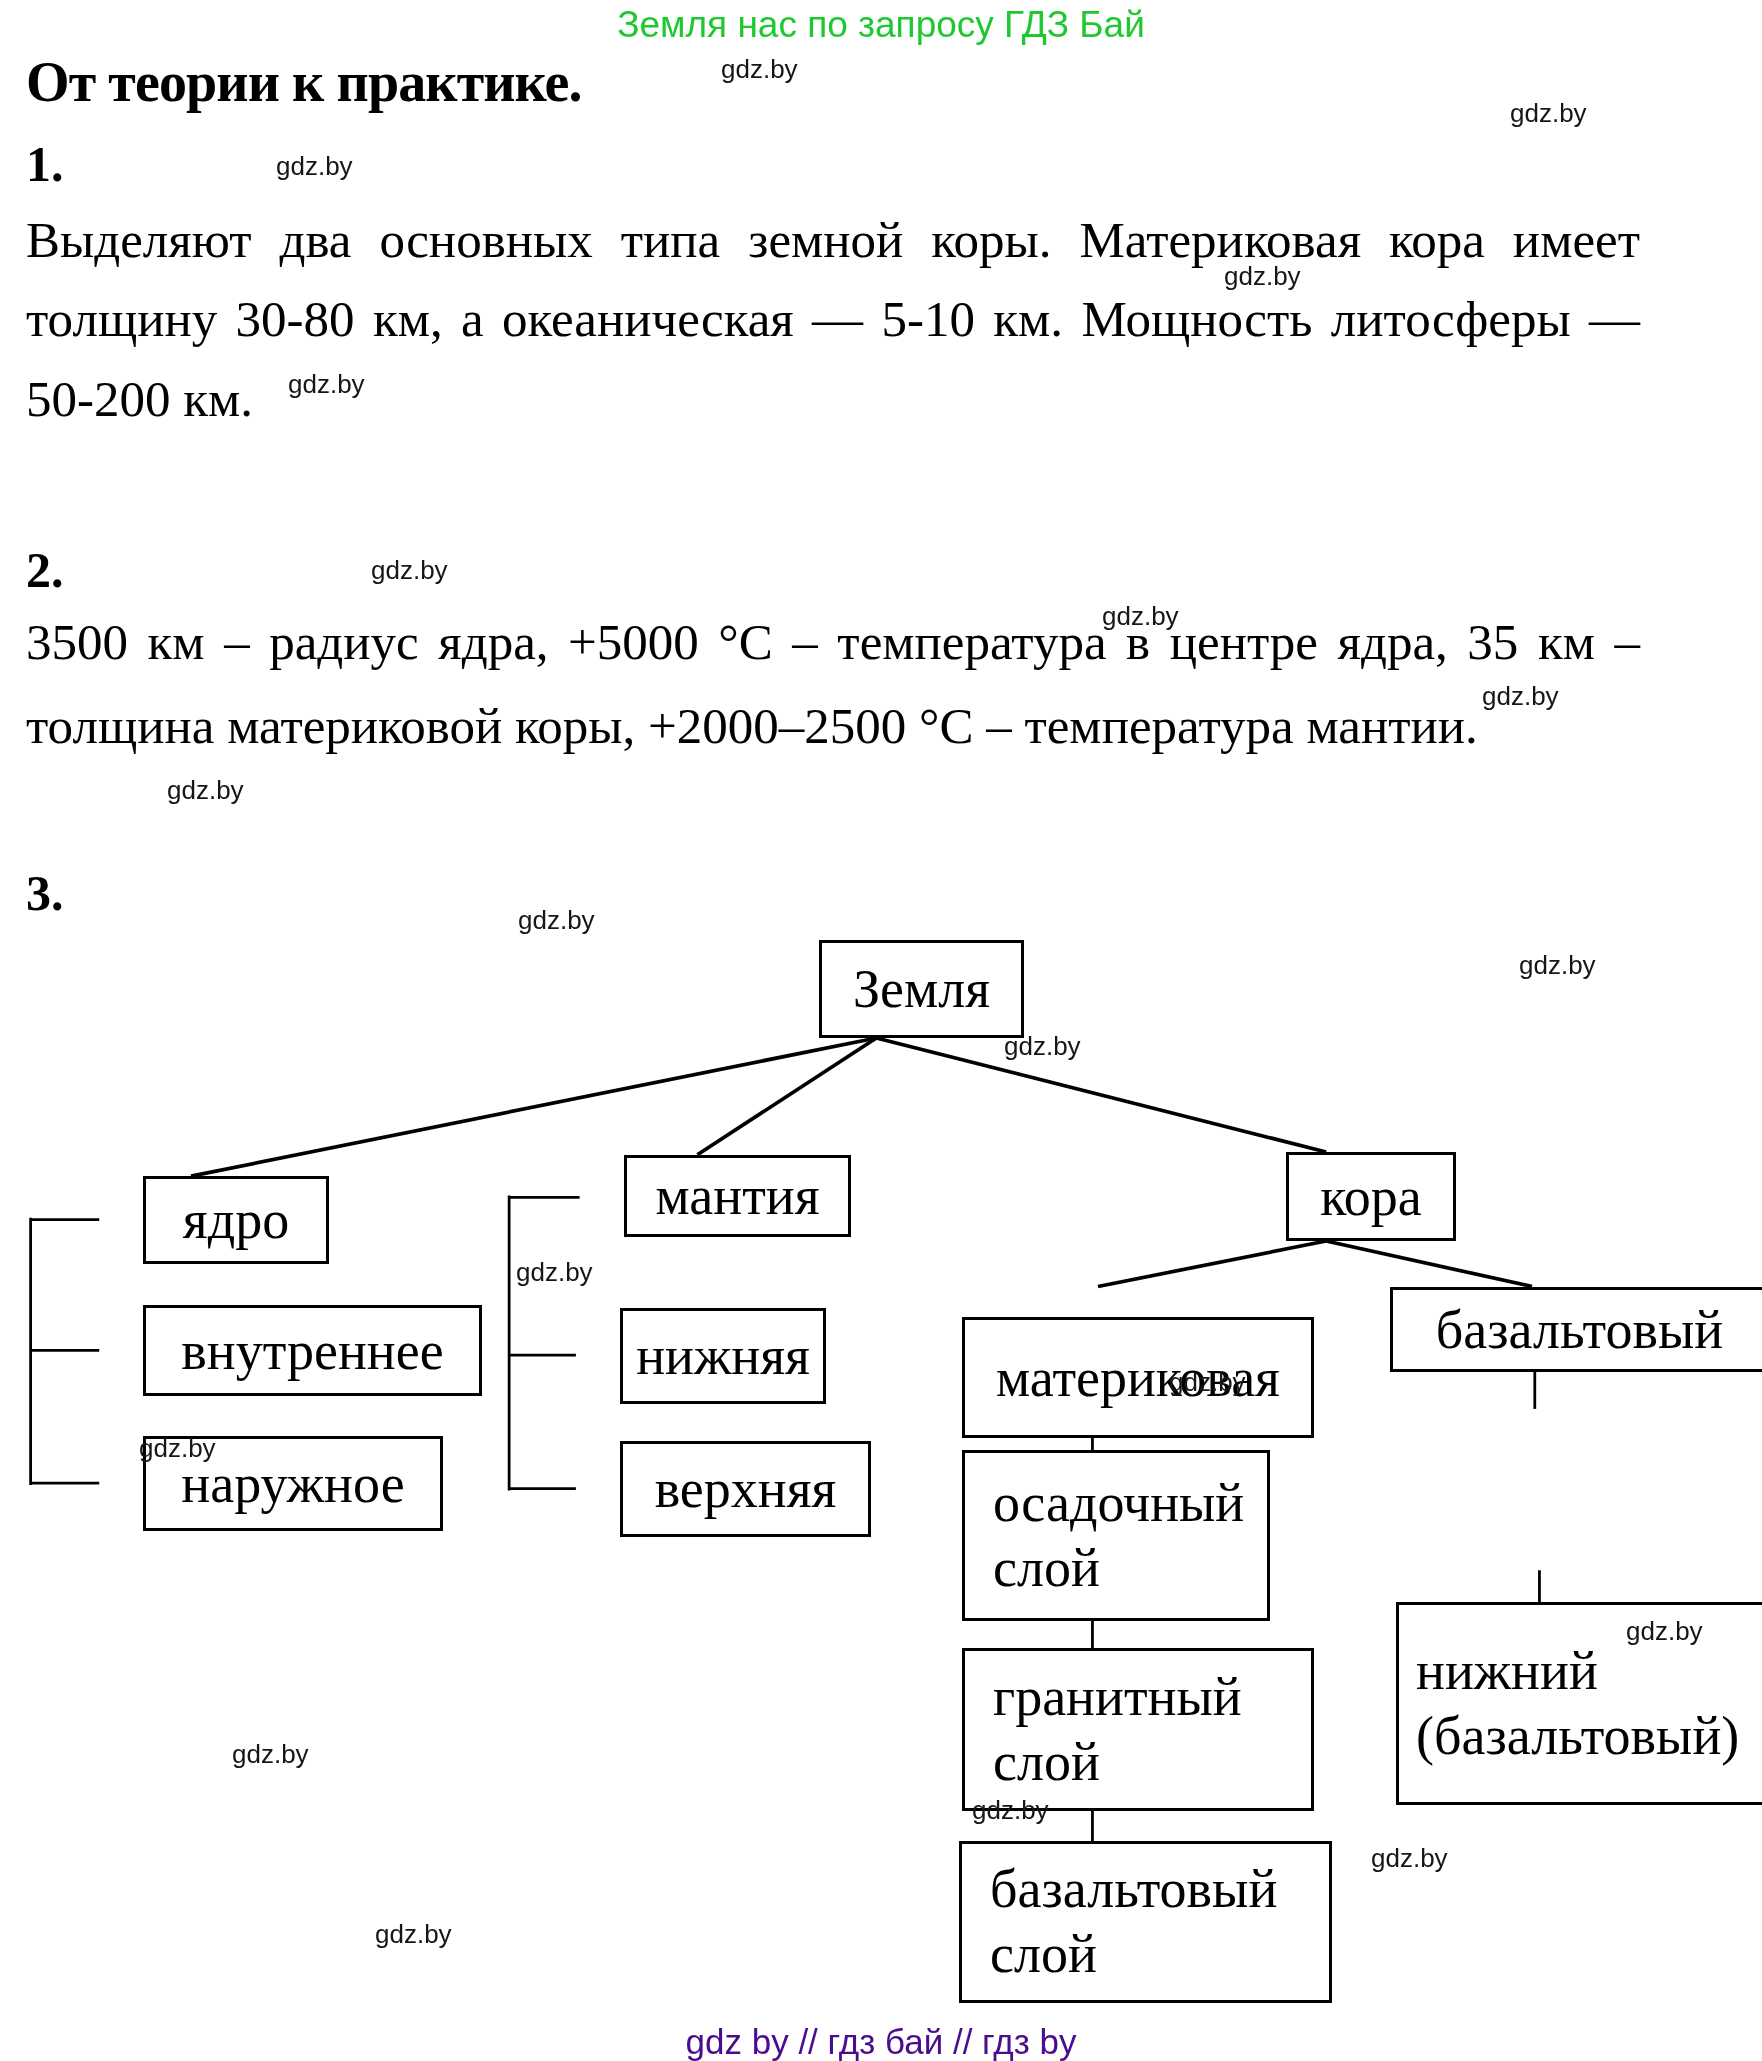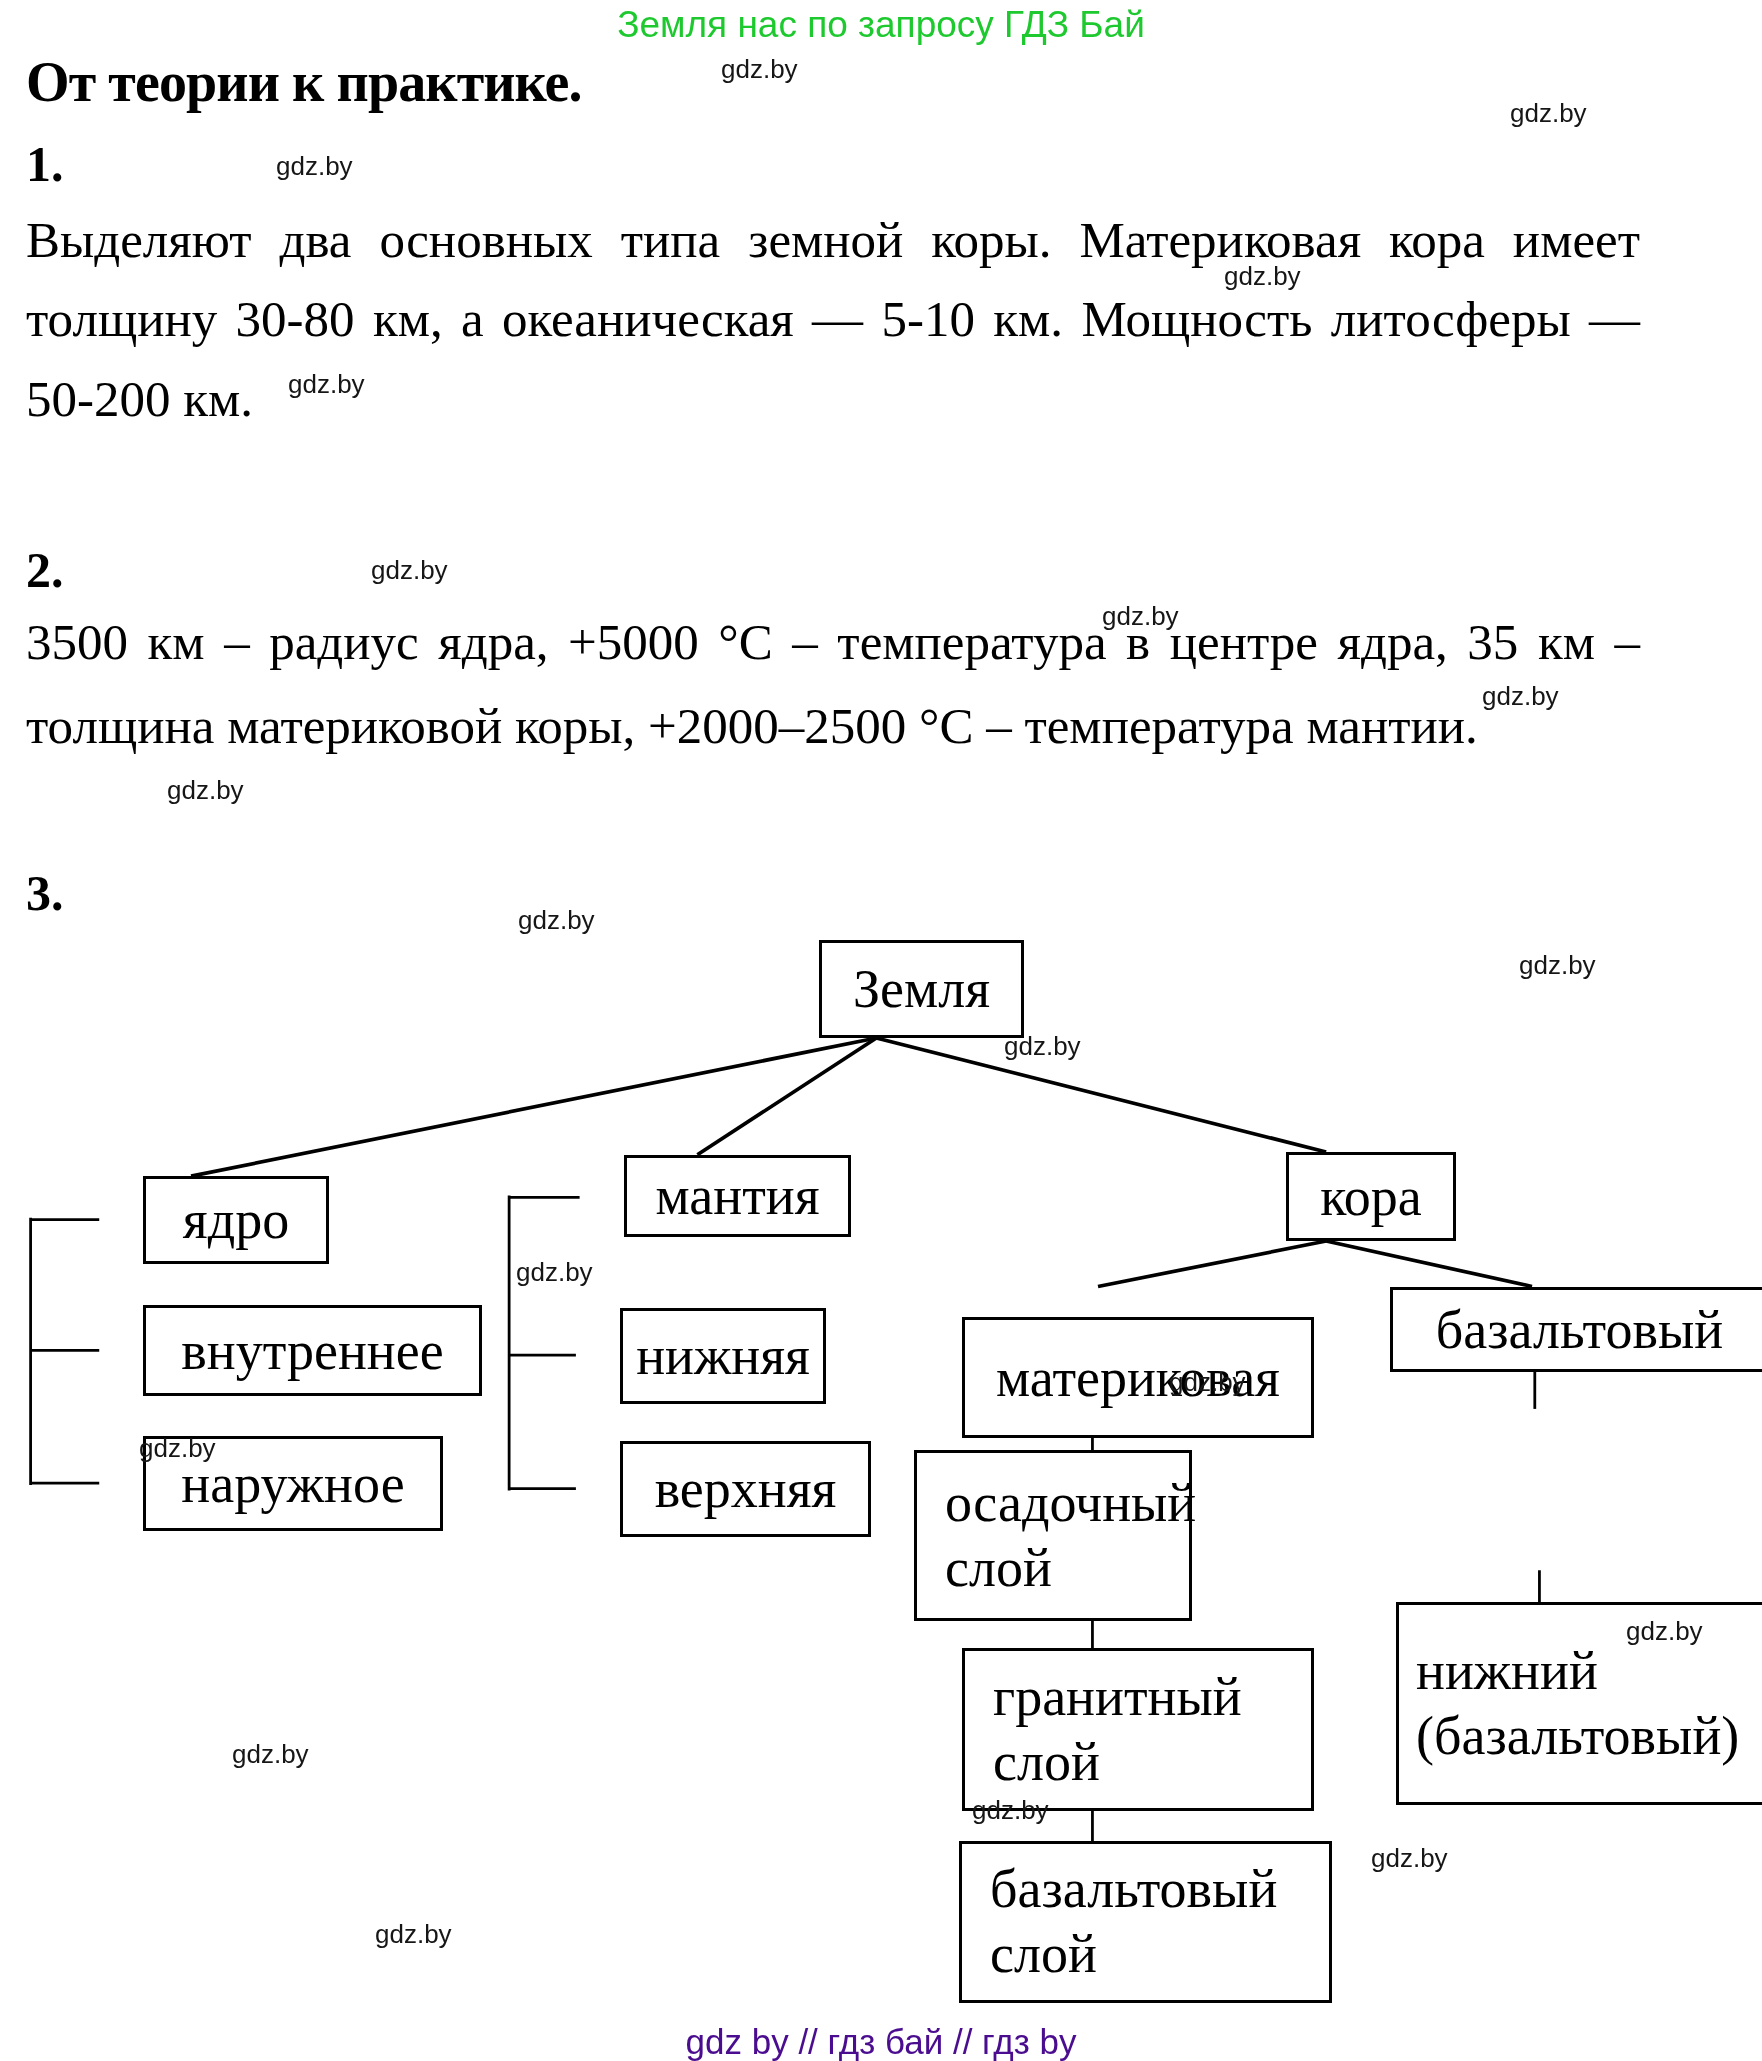--- a/index.html
+++ b/index.html
@@ -145,21 +145,21 @@
   <div class="box" style="left:99px;top:1176px;width:186px;height:88px">ядро</div>
   <div class="box" style="left:580px;top:1155px;width:227px;height:82px">мантия</div>
   <div class="box" style="left:1242px;top:1152px;width:170px;height:89px">кора</div>
   <div class="box" style="left:99px;top:1305px;width:339px;height:91px">внутреннее</div>
   <div class="box" style="left:99px;top:1436px;width:300px;height:95px">наружное</div>
   <div class="box" style="left:576px;top:1308px;width:206px;height:96px">нижняя</div>
   <div class="box" style="left:576px;top:1441px;width:251px;height:96px">верхняя</div>
   <div class="box" style="left:918px;top:1317px;width:352px;height:121px">материковая</div>
   <div class="box" style="left:1346px;top:1287px;width:379px;height:85px">базальтовый</div>
 
-  <div class="box two" style="left:870px;top:1450px;width:278px;height:171px">
+  <div class="box two" style="left:918px;top:1450px;width:308px;height:171px">
     <span>осадочный</span>
     <span>слой</span>
   </div>
   <div class="box two" style="left:918px;top:1648px;width:352px;height:163px">
     <span>гранитный</span>
     <span>слой</span>
   </div>
   <div class="box two" style="left:915px;top:1841px;width:373px;height:162px">
     <span>базальтовый</span>
     <span>слой</span>

